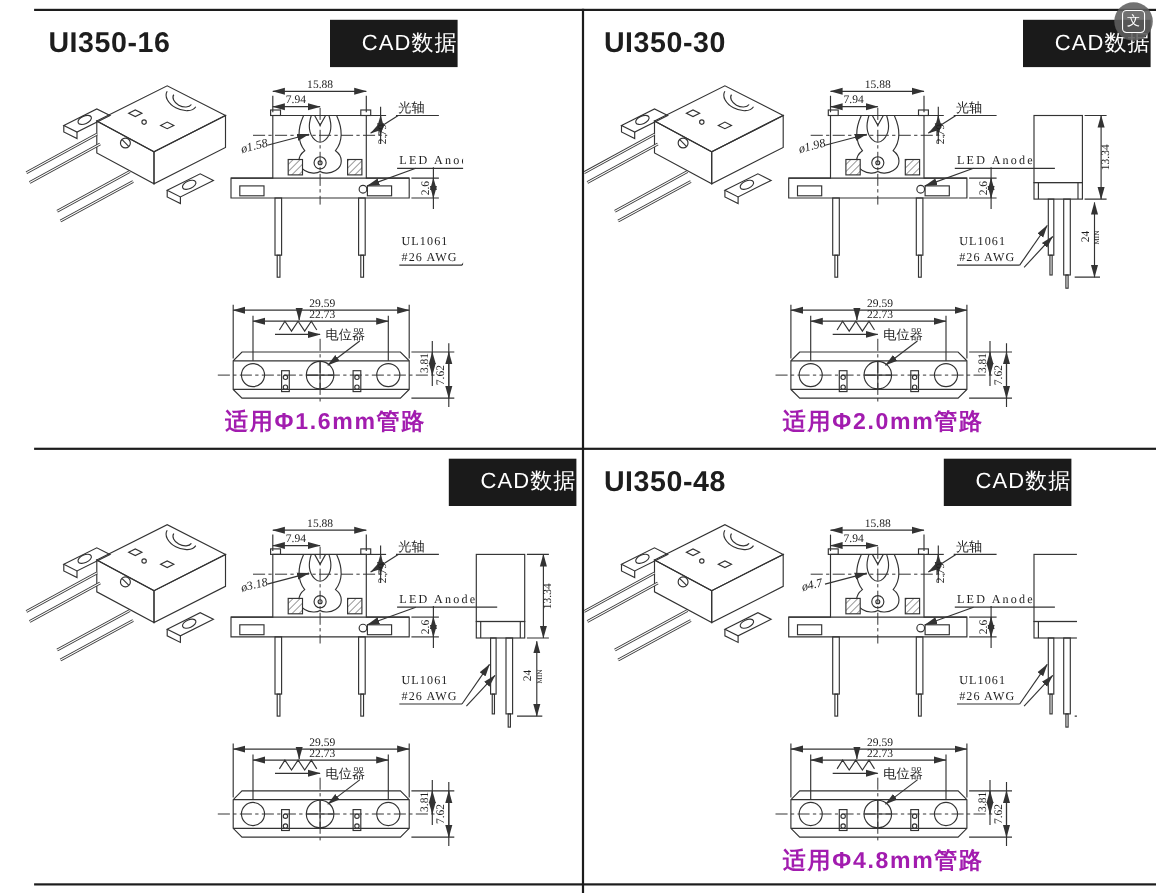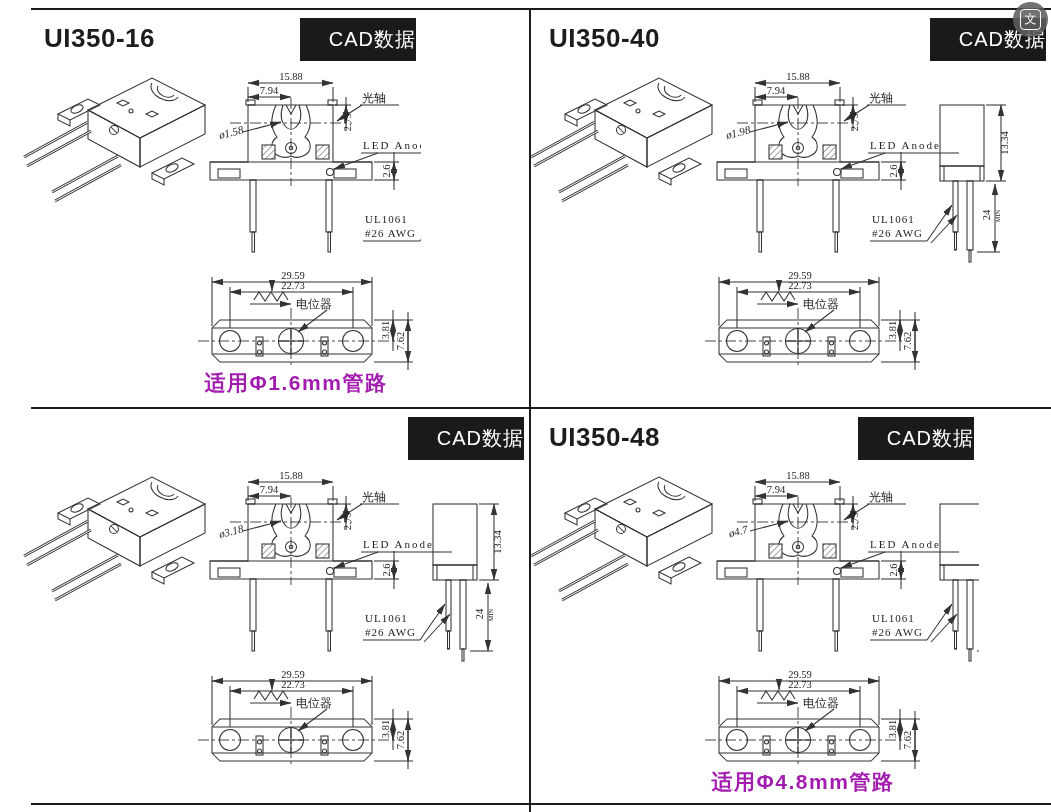--- a/index.html
+++ b/index.html
@@ -240,21 +240,21 @@
       <line x1="374" y1="352" x2="413" y2="352"></line>
       <line x1="408" y1="302" x2="408" y2="360"></line>
       <line x1="408" y1="310" x2="408" y2="352" marker-start="url(#arr)" marker-end="url(#arr)"></line>
       <text class="dim" x="404" y="331" transform="rotate(-90 404 331)">7.62</text>
     </g>
   </svg>
 
   <div class="q-caption">适用Φ1.6mm管路</div>
 </div>
 <div class="quadrant q-tr col-right">
-  <div class="q-title">UI350-40</div>
+  <div class="q-title">UI350-30</div>
   <div class="cad-badge">CAD数据</div>
 
   <svg class="drawing" width="529" height="394" viewBox="0 0 529 394" xmlns="http://www.w3.org/2000/svg">
 
     <g>
       <path d="M88,100 L152,68 L205,95 L140,128 Z"></path>
       <path d="M140,128 L205,95 L205,124 L140,157 Z"></path>
       <path d="M88,100 L140,128 L140,157 L88,129 Z"></path>
       <path d="M152,73 a14,9 25 1 0 26,14"></path>
       <path d="M158,76 a9,6 25 1 0 16,9"></path>
@@ -401,20 +401,21 @@
       <line x1="393" y1="310" x2="393" y2="331" marker-start="url(#arr)" marker-end="url(#arr)"></line>
       <text class="dim" x="389" y="320" transform="rotate(-90 389 320)">3.81</text>
 
       <line x1="374" y1="352" x2="413" y2="352"></line>
       <line x1="408" y1="302" x2="408" y2="360"></line>
       <line x1="408" y1="310" x2="408" y2="352" marker-start="url(#arr)" marker-end="url(#arr)"></line>
       <text class="dim" x="404" y="331" transform="rotate(-90 404 331)">7.62</text>
     </g>
   </svg>
 
+  <div class="q-caption">适用Φ2.0mm管路</div>
 </div>
 <div class="quadrant q-bl">
   <div class="cad-badge">CAD数据</div>
 
   <svg class="drawing" width="529" height="394" viewBox="0 0 529 394" xmlns="http://www.w3.org/2000/svg">
 
     <g>
       <path d="M88,100 L152,68 L205,95 L140,128 Z"></path>
       <path d="M140,128 L205,95 L205,124 L140,157 Z"></path>
       <path d="M88,100 L140,128 L140,157 L88,129 Z"></path>

